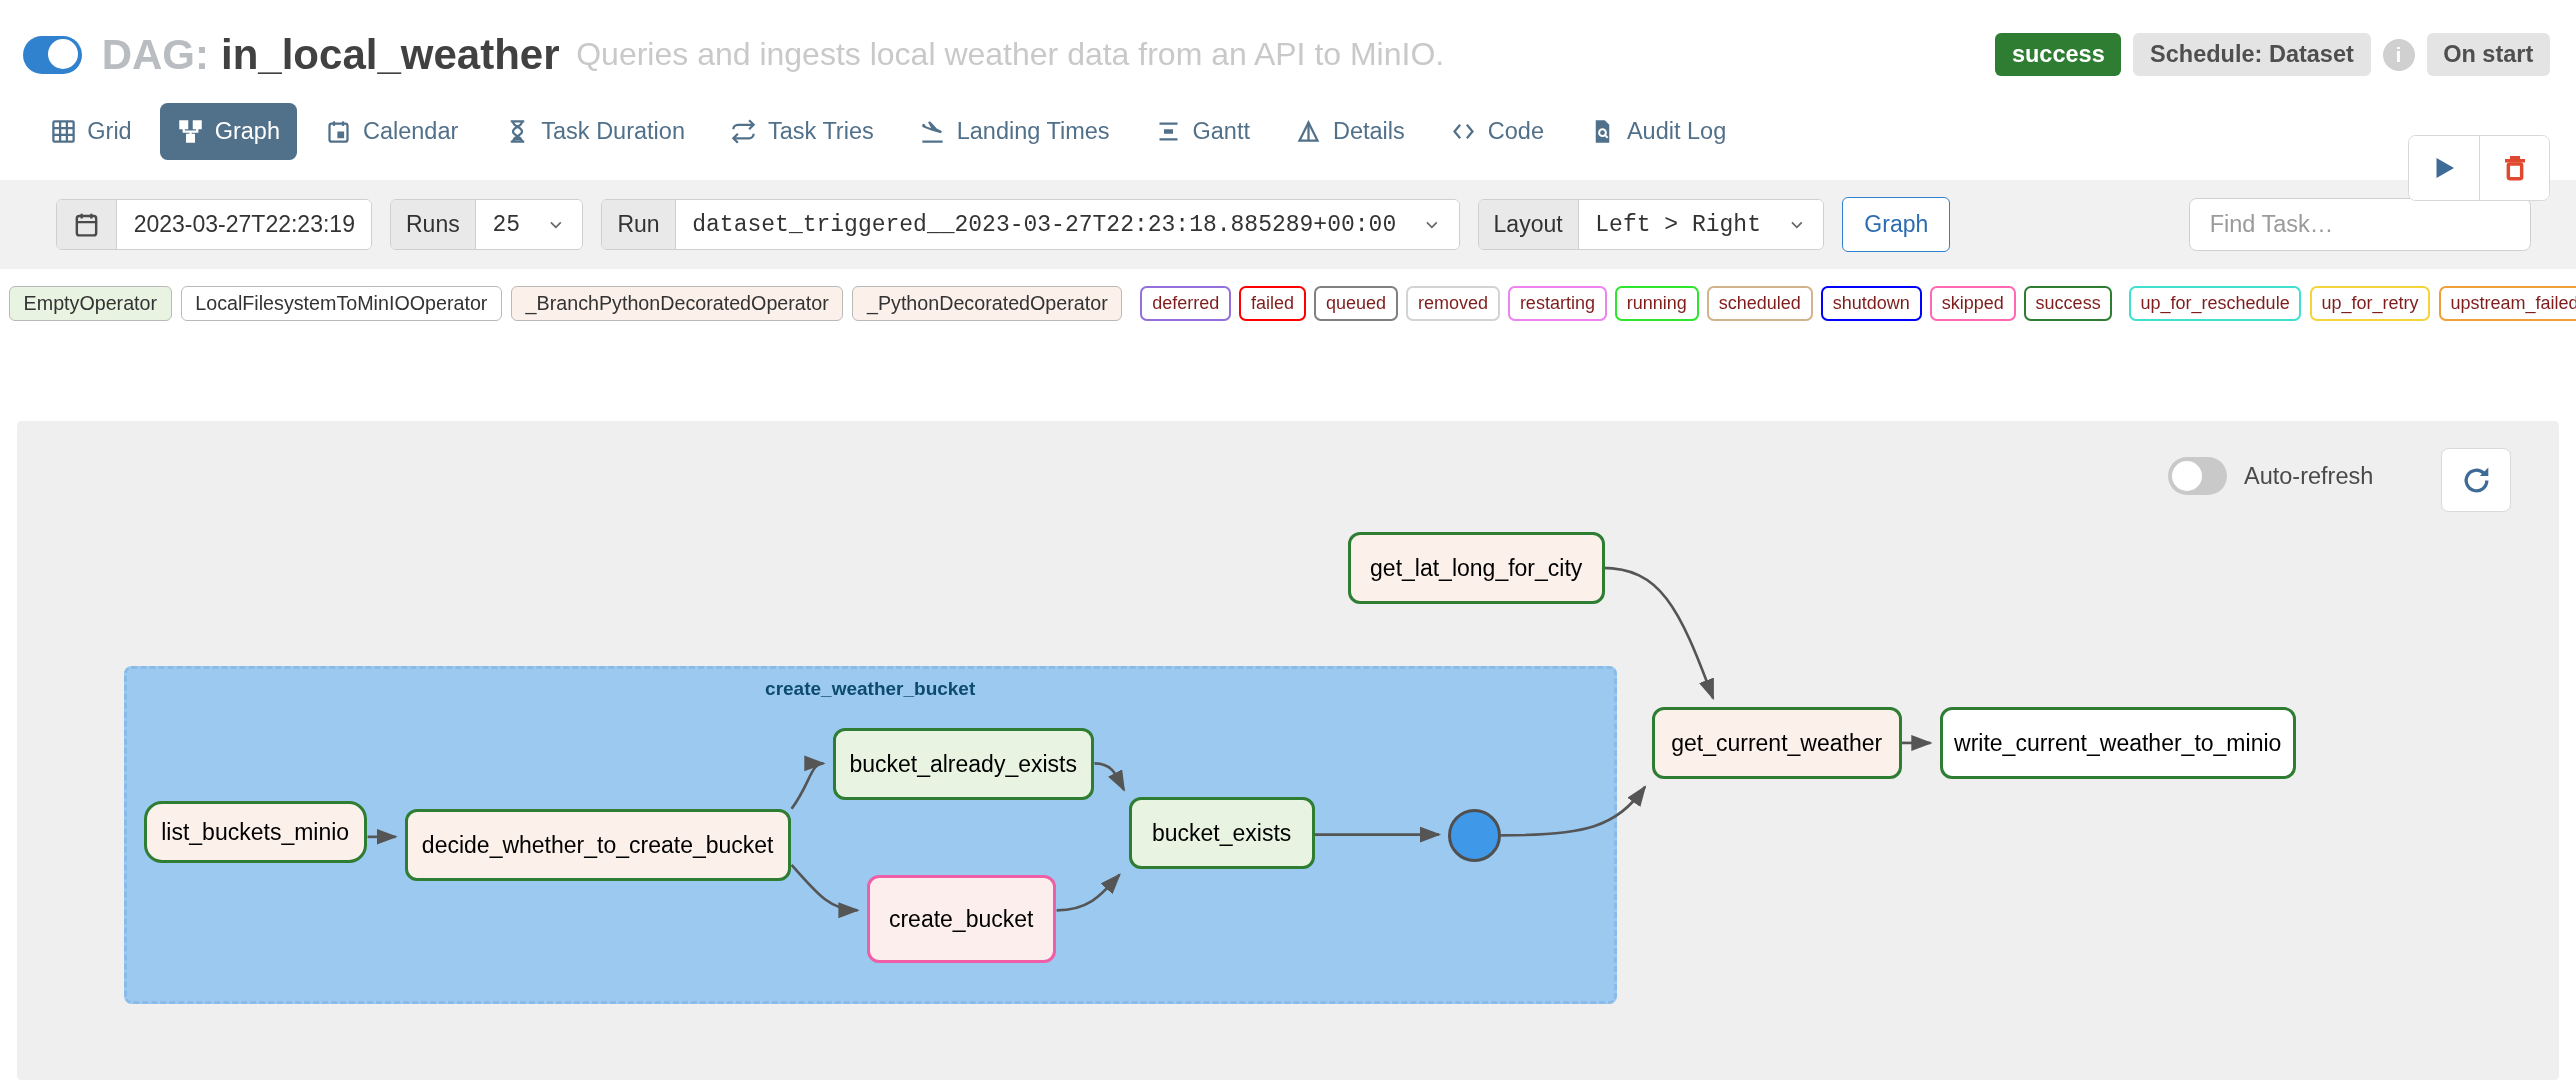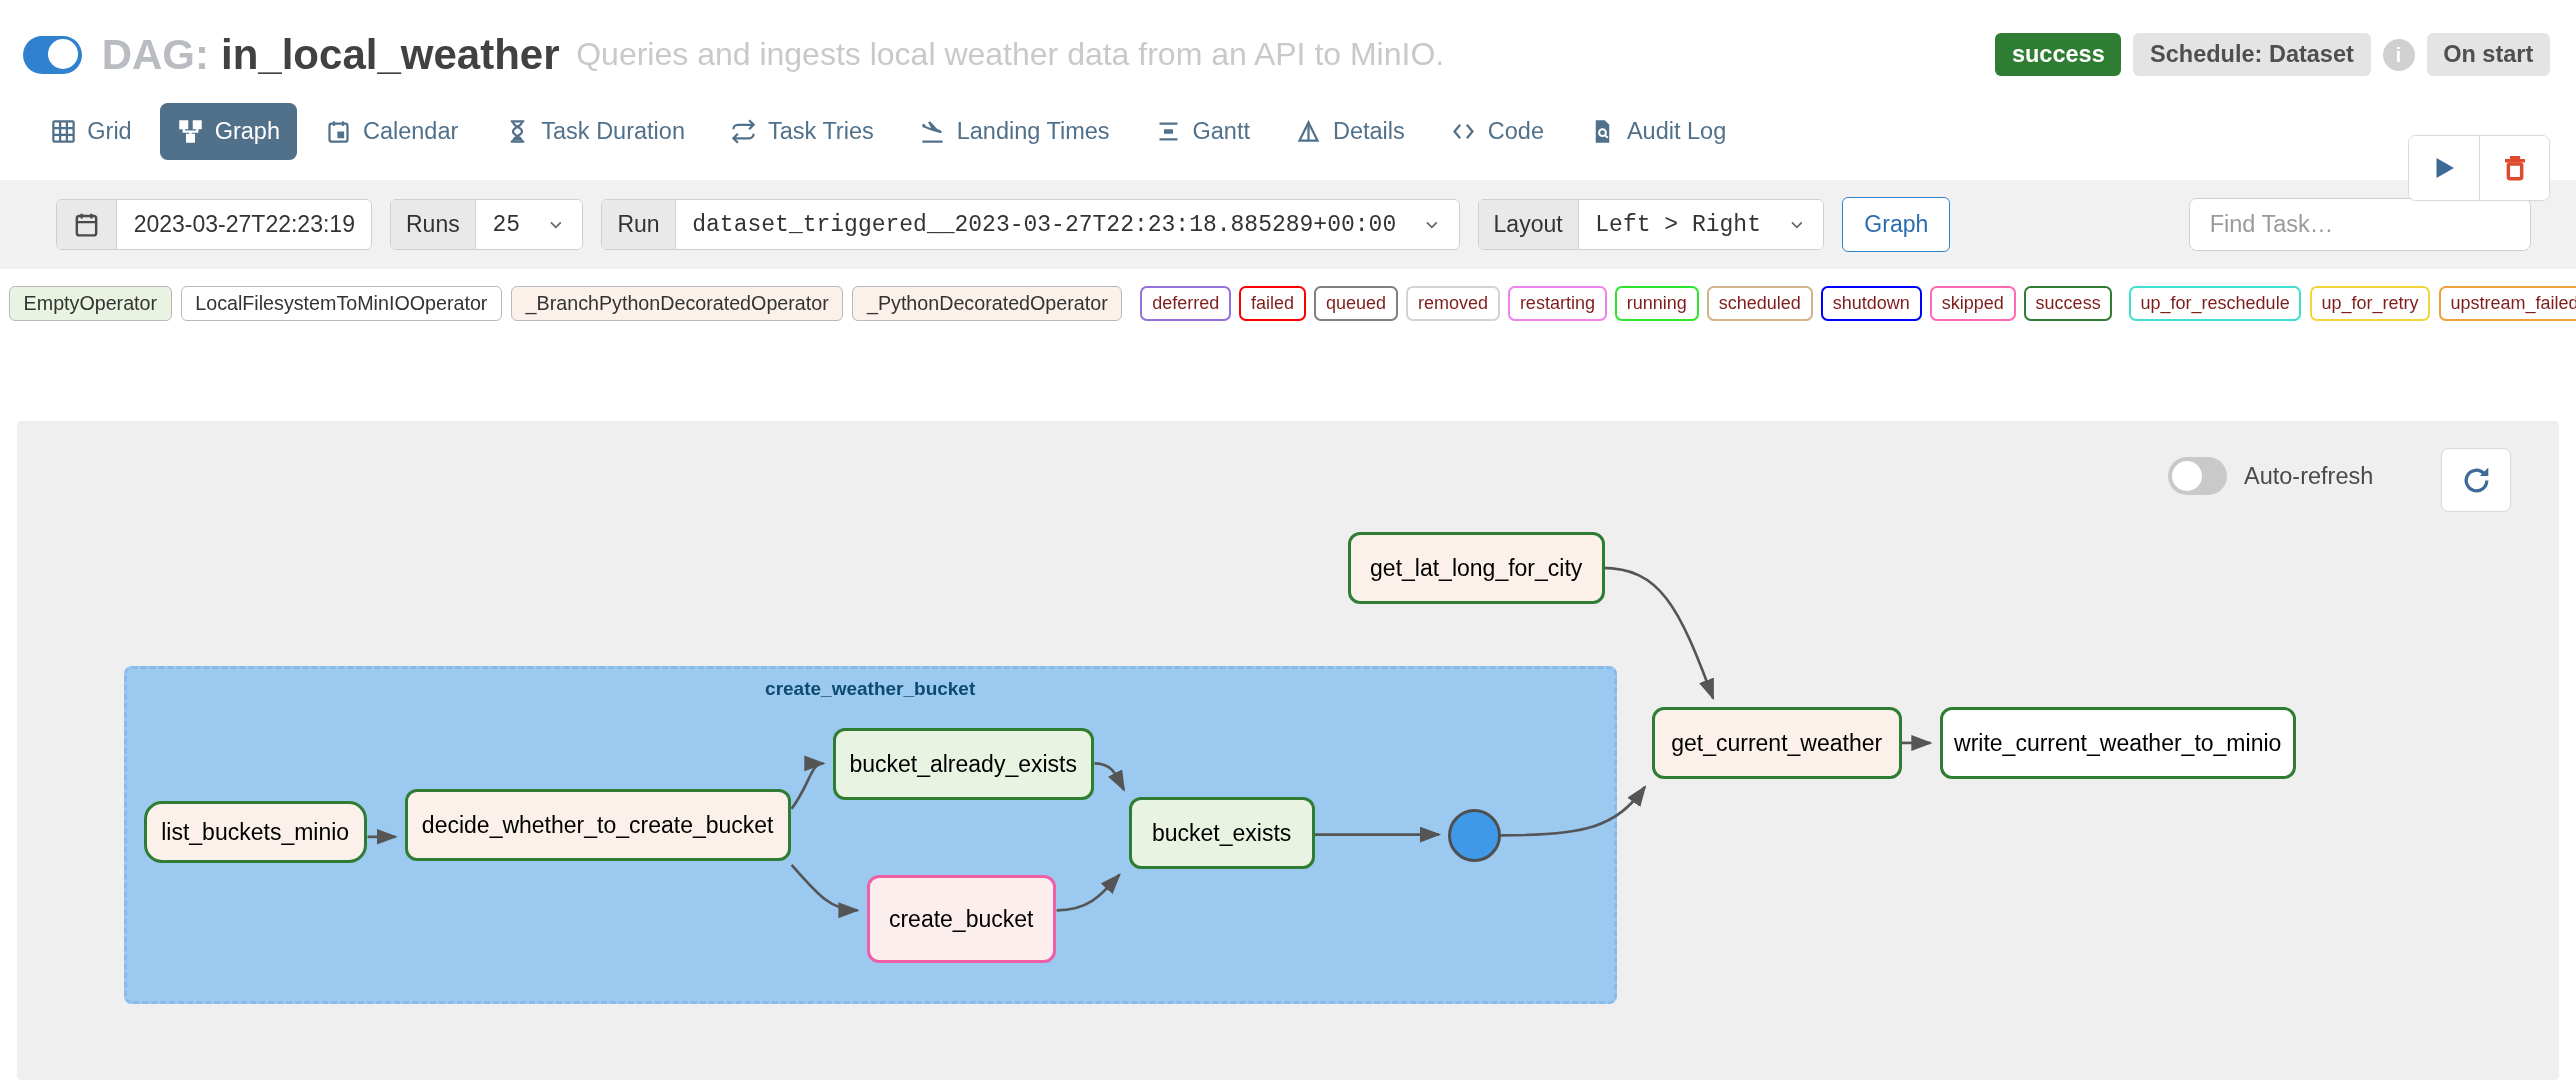--- a/index.html
+++ b/index.html
@@ -304,21 +304,21 @@
         <path d="M 2489 425 L 2527 425" marker-end="url(#arrow)"></path>
       </g>
     </svg>
 
     <div class="cluster">
       <div class="cluster-title">create_weather_bucket</div>
     </div>
 
     <div class="node" style="left: 1331px; top: 111px; width: 257px; height: 72px; background-color: rgb(251, 240, 234); border-color: rgb(46, 125, 50);">get_lat_long_for_city</div>
     <div class="node" style="left: 127px; top: 380px; width: 223px; height: 62px; background-color: rgb(251, 240, 234); border-color: rgb(46, 125, 50); border-radius: 18px;">list_buckets_minio</div>
-    <div class="node" style="left: 388px; top: 368px; width: 386px; height: 72px; background-color: rgb(251, 240, 234); border-color: rgb(46, 125, 50);">decide_whether_to_create_bucket</div>
+    <div class="node" style="left: 388px; top: 388px; width: 386px; height: 72px; background-color: rgb(251, 240, 234); border-color: rgb(46, 125, 50);">decide_whether_to_create_bucket</div>
     <div class="node" style="left: 816px; top: 307px; width: 261px; height: 72px; background-color: rgb(233, 243, 226); border-color: rgb(46, 125, 50);">bucket_already_exists</div>
     <div class="node" style="left: 850px; top: 454px; width: 189px; height: 88px; background-color: rgb(251, 238, 236); border-color: rgb(238, 95, 167);">create_bucket</div>
     <div class="node" style="left: 1112px; top: 376px; width: 186px; height: 72px; background-color: rgb(233, 243, 226); border-color: rgb(46, 125, 50);">bucket_exists</div>
     <div class="join-circle"></div>
     <div class="node" style="left: 1635px; top: 286px; width: 250px; height: 72px; background-color: rgb(251, 240, 234); border-color: rgb(46, 125, 50);">get_current_weather</div>
     <div class="node" style="left: 1923px; top: 286px; width: 356px; height: 72px; background-color: rgb(255, 255, 255); border-color: rgb(46, 125, 50);">write_current_weather_to_minio</div>
   </div>
 
 </div>
 

